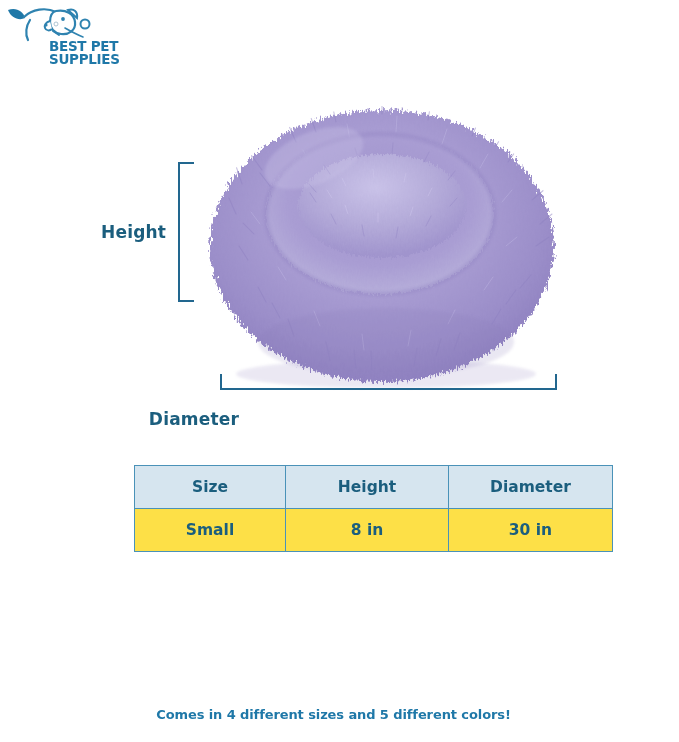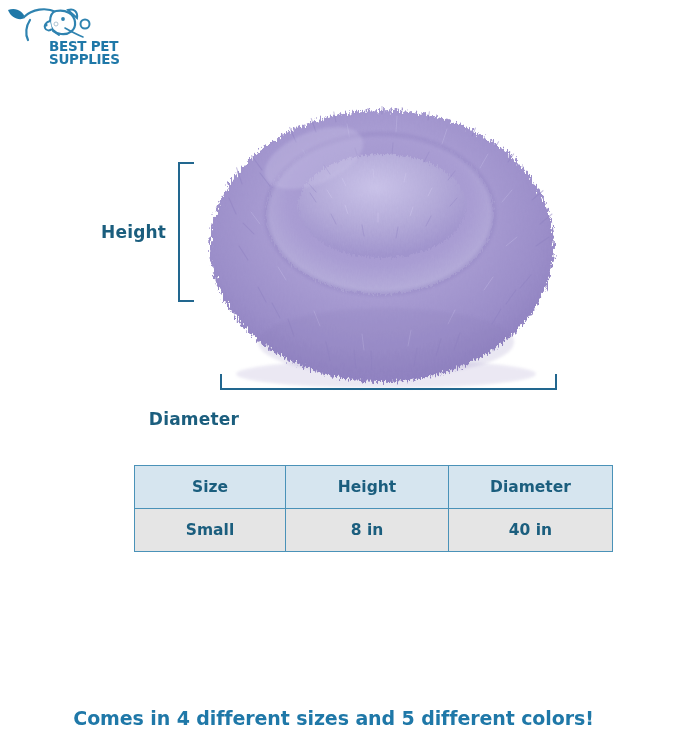--- a/index.html
+++ b/index.html
@@ -129,32 +129,32 @@
     font-weight: bold;
     height: 37px;
     padding: 12px 2px;
     box-sizing: border-box;
   }
   #size-table thead th {
     background: #d6e5ef;
     height: 38px;
   }
   #size-table tbody td {
-    background: #e5e5e5;
+    background: #fde047;
   }
 
   
   #tagline {
     position: absolute;
     left: 0;
     right: 12px;
     top: 707px;
     text-align: center;
     color: #1f78a8;
-    font-size: 19px;
+    font-size: 13px;
     font-weight: bold;
     letter-spacing: -0.1px;
     font-family: "DejaVu Sans", sans-serif;
   }
 </style>
 </head>
 <body>
 
 <div id="brand-logo">
   <div class="logo-mark">
@@ -348,18 +348,18 @@
     <tr>
       <th>Size</th>
       <th>Height</th>
       <th>Diameter</th>
     </tr>
   </thead>
   <tbody>
     <tr>
       <td>Small</td>
       <td>8 in</td>
-      <td>40 in</td>
+      <td>30 in</td>
     </tr>
   </tbody>
 </table>
 
 <div id="tagline">Comes in 4 different sizes and 5 different colors!</div>
 
 </body></html>

